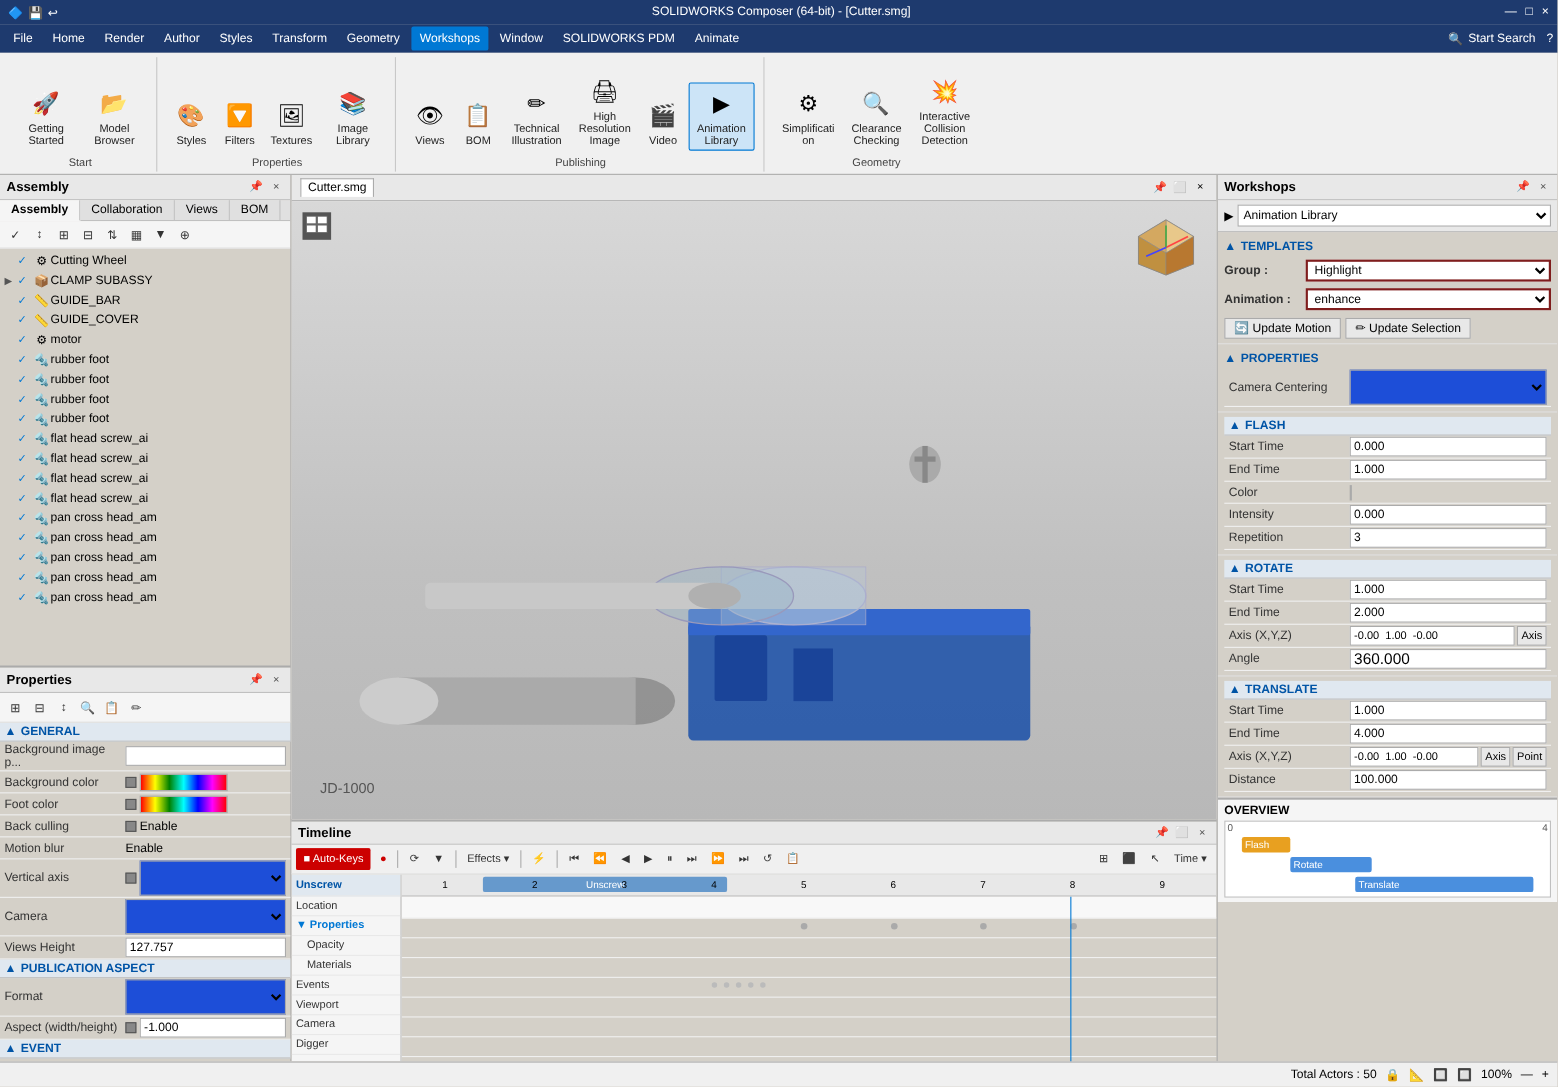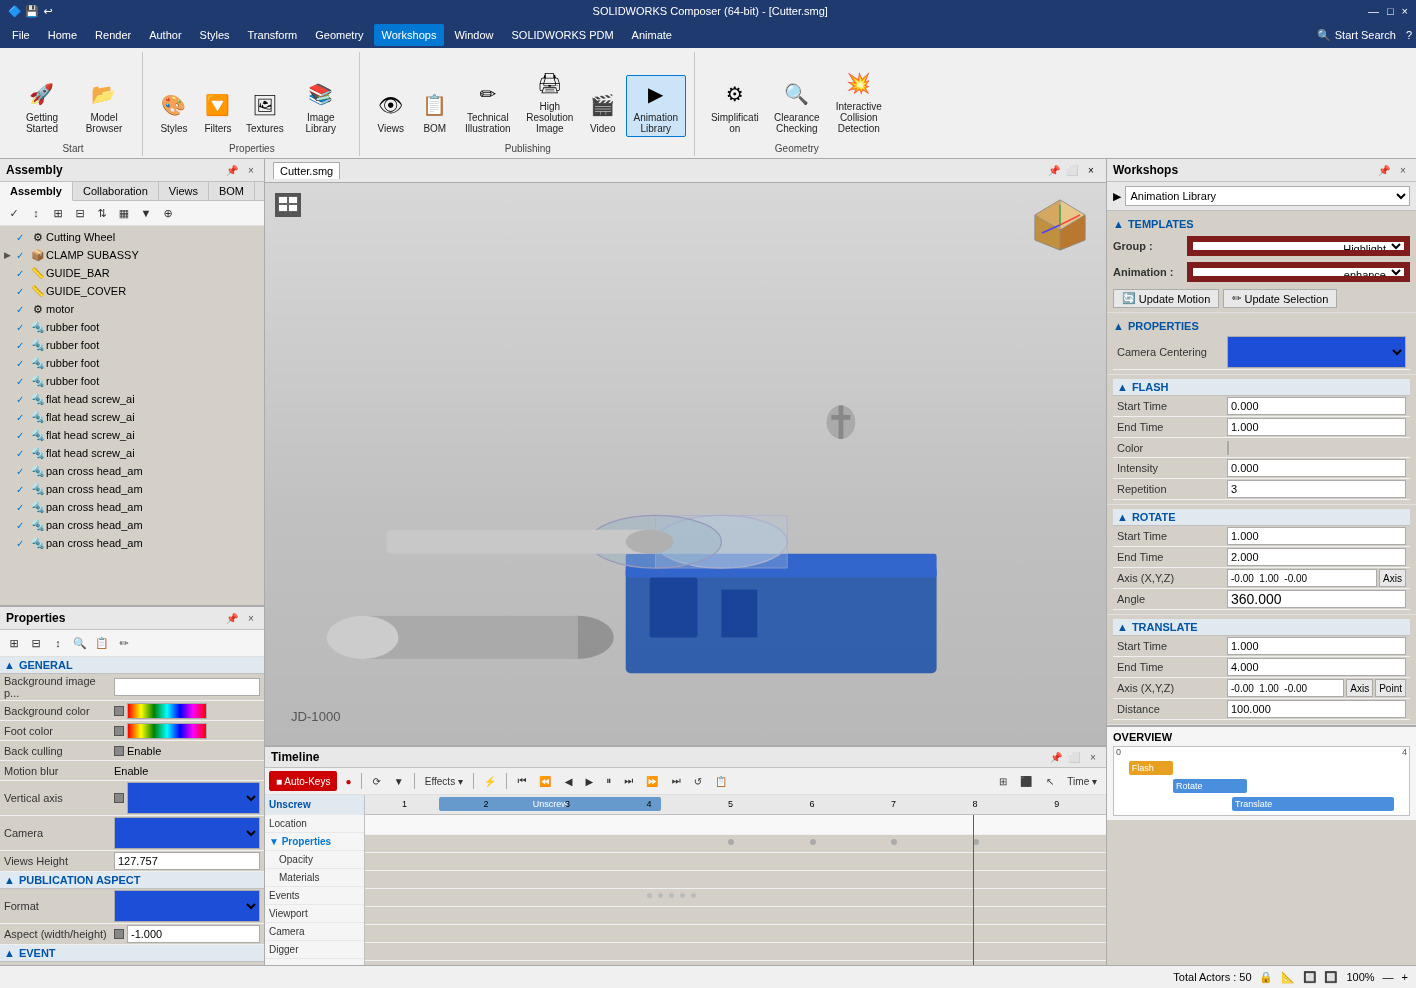--- a/index.html
+++ b/index.html
@@ -335,22 +335,22 @@
       display: flex; align-items: center; gap: 3px;
       padding: 2px 8px; background: #e8e8e8;
       border: 1px solid #ababab; cursor: pointer; font-size: 10px;
     }
 
     .template-row {
       display: flex; align-items: center; gap: 4px; padding: 3px 0;
     }
     .template-label { width: 70px; font-size: 11px; color: #333; font-weight: bold; }
     .template-select {
-      flex: 1; height: 20px; border: 6px solid #7f1d1d;
-      font-size: 11px; background: white; padding: 0 2px; text-align: right;
+      flex: 1; height: 20px; border: 2px solid #7f1d1d;
+      font-size: 11px; background: white; padding: 0 2px;
     }
 
     .prop-section-header {
       background: #e0e8f0;
       padding: 2px 4px;
       font-weight: bold;
       font-size: 11px;
       color: #0054a6;
       cursor: pointer;
       display: flex;

